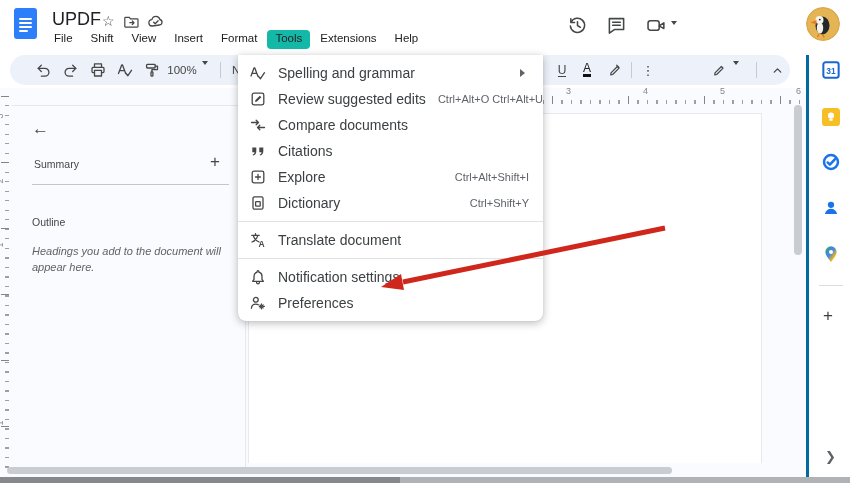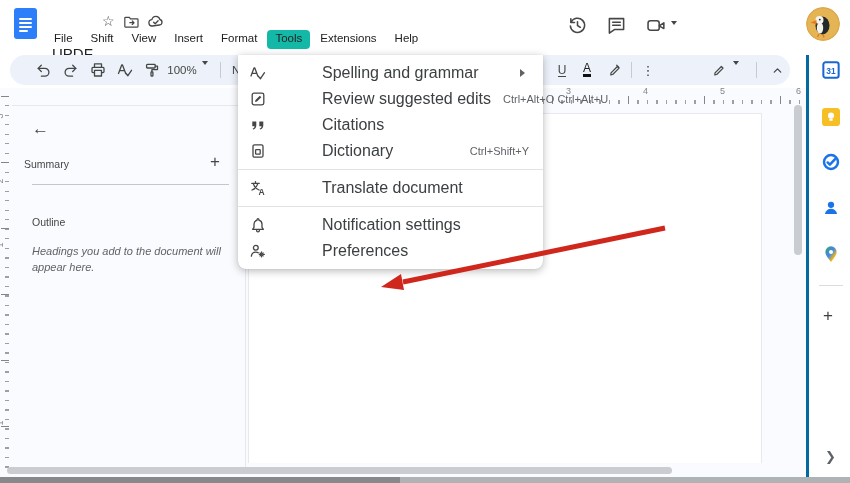--- a/index.html
+++ b/index.html
@@ -3,21 +3,21 @@
 <meta charset="utf-8">
 <style>
   html,body{margin:0;padding:0;background:#e9e9e9;}
   #app{position:relative;width:850px;height:483px;background:#ffffff;overflow:hidden;
        font-family:"Liberation Sans","DejaVu Sans",sans-serif;color:#202124;}
   .abs{position:absolute;}
   svg{display:block;}
   .ic{stroke:#444746;fill:none;stroke-width:1.3;stroke-linecap:round;stroke-linejoin:round;}
 
   
-  .doc-title{left:52px;top:9px;font-size:15px;color:#202124;margin-top:36px;}
+  .doc-title{left:52px;top:9px;font-size:18px;color:#202124;}
   .title-ico{top:13px;color:#444746;font-size:14px;cursor:pointer;}
   .menubar{left:46px;top:30px;height:19px;display:flex;gap:2px;font-size:11.5px;color:#202124;}
   .menubar .mb{padding:2px 8px;border-radius:4px;cursor:pointer;}
   .menubar .mb.active{background:#14b8a6;}
   .hdr-btn{top:16px;width:22px;height:20px;cursor:pointer;}
   .share-btn{left:701px;top:13px;width:80px;height:27px;background:#c2e7ff;border-radius:14px;
              display:flex;align-items:center;justify-content:center;gap:6px;cursor:pointer;}
   .share-btn span{font-size:11.5px;font-weight:bold;color:#001d35;}
   .avatar{left:806px;top:7px;width:34px;height:34px;border-radius:50%;overflow:hidden;cursor:pointer;}
 
@@ -48,34 +48,34 @@
   .v-ruler .major{position:absolute;right:0;top:0;height:100%;width:8px;
       background:repeating-linear-gradient(to bottom,#80868b 0 1px,transparent 1px 66px);}
   .vnum{position:absolute;left:-3px;font-size:9px;color:#80868b;transform:rotate(-90deg);}
   .page{left:248px;top:113px;width:512px;height:349px;background:#fff;
         border:1px solid #e7e9ee;border-bottom:none;}
 
   
   .outline-panel{left:12px;top:105px;width:233px;height:365px;
         border-top:1px solid #e6e8ec;border-right:1px solid #e6e8ec;}
   .back-arrow{left:20px;top:13px;font-size:17px;color:#444746;cursor:pointer;}
-  .sum-label{left:12px;top:52px;font-size:10.5px;color:#444746;}
+  .sum-label{left:22px;top:52px;font-size:10.5px;color:#444746;}
   .sum-add{left:198px;top:46px;font-size:17px;color:#444746;cursor:pointer;}
   .sum-div{left:20px;top:78px;width:197px;height:1px;background:#c4c7c5;}
   .out-label{left:20px;top:110px;font-size:10.5px;color:#444746;}
   .out-hint{left:20px;top:138px;width:200px;font-size:11px;font-style:italic;color:#5f6368;line-height:1.45;}
 
   
   .menu{left:238px;top:55px;width:305px;background:#fff;border-radius:0 0 8px 8px;
         box-shadow:0 2px 8px rgba(0,0,0,.28),0 0 1px rgba(0,0,0,.15);z-index:5;padding:0;}
   .msec{padding:5px 0;}
   .msep{height:1px;background:#e0e2e6;}
   .mi{height:26px;display:flex;align-items:center;padding:0 14px 0 12px;cursor:pointer;}
   .mic{width:16px;height:16px;margin-right:12px;flex:none;}
-  .mil{font-size:16px;color:#3c4043;white-space:nowrap;margin-left:44px;}
+  .mil{font-size:14px;color:#3c4043;white-space:nowrap;}
   .mis{margin-left:auto;font-size:11px;color:#5f6368;white-space:nowrap;padding-left:12px;}
   .subcaret{margin-left:auto;width:0;height:0;border:4px solid transparent;border-left:5px solid #5f6368;}
 
   
   .sidepanel{left:806px;top:55px;width:44px;height:422px;background:#fff;border-left:3px solid #0369a1;}
   .sp-ic{position:absolute;left:13px;width:18px;height:18px;cursor:pointer;}
   .sp-div{position:absolute;left:10px;width:24px;height:1px;background:#dadce0;}
   .sp-plus{position:absolute;left:14px;font-size:17px;color:#3c4043;cursor:pointer;}
   .sp-chev{position:absolute;left:16px;font-size:13px;color:#5f6368;cursor:pointer;}
 
@@ -277,27 +277,47 @@
           <svg width="16" height="16" viewBox="0 0 16 16" class="ic">
             <rect x="2.2" y="2.2" width="11.6" height="11.6" rx="1.8"></rect>
             <path d="M5 11l.5-2 4.3-4.3 1.5 1.5L7 10.5z" fill="#444746" stroke="none"></path>
           </svg>
           </span>
         <span class="mil">Review suggested edits</span>
         <span class="mis">Ctrl+Alt+O Ctrl+Alt+U</span>
       </div>
       <div class="mi">
         <span class="mic">
+          <svg width="16" height="16" viewBox="0 0 16 16" class="ic">
+            <path d="M1.5 5.5h7M8.5 5.5 6.2 3.2M8.5 5.5 6.2 7.8"></path>
+            <path d="M14.5 10.5h-7M7.5 10.5l2.3-2.3M7.5 10.5l2.3 2.3"></path>
+          </svg>
+          </span>
+        <span class="mil">Compare documents</span>
+        <span class="mis"></span>
+      </div>
+      <div class="mi">
+        <span class="mic">
           <svg width="16" height="16" viewBox="0 0 16 16">
             <path d="M2.3 4.5h4v3.7c0 2.3-1.1 3.8-3.1 4.4l-.6-1.1c1.2-.4 1.9-1.2 2-2.3H2.3z" fill="#444746"></path>
             <path d="M9.3 4.5h4v3.7c0 2.3-1.1 3.8-3.1 4.4l-.6-1.1c1.2-.4 1.9-1.2 2-2.3H9.3z" fill="#444746"></path>
           </svg>
           </span>
         <span class="mil">Citations</span>
         <span class="mis"></span>
+      </div>
+      <div class="mi">
+        <span class="mic">
+          <svg width="16" height="16" viewBox="0 0 16 16" class="ic">
+            <rect x="2.2" y="2.2" width="11.6" height="11.6" rx="1.8"></rect>
+              <path d="M8 5.5v5M5.5 8h5"></path>
+          </svg>
+          </span>
+        <span class="mil">Explore</span>
+        <span class="mis">Ctrl+Alt+Shift+I</span>
       </div>
       <div class="mi">
         <span class="mic">
           <svg width="16" height="16" viewBox="0 0 16 16" class="ic">
             <rect x="3" y="1.8" width="10" height="12.4" rx="1.5"></rect>
               <rect x="5.6" y="6.6" width="4.6" height="4.6" rx=".6"></rect>
           </svg>
           </span>
         <span class="mil">Dictionary</span>
         <span class="mis">Ctrl+Shift+Y</span>

